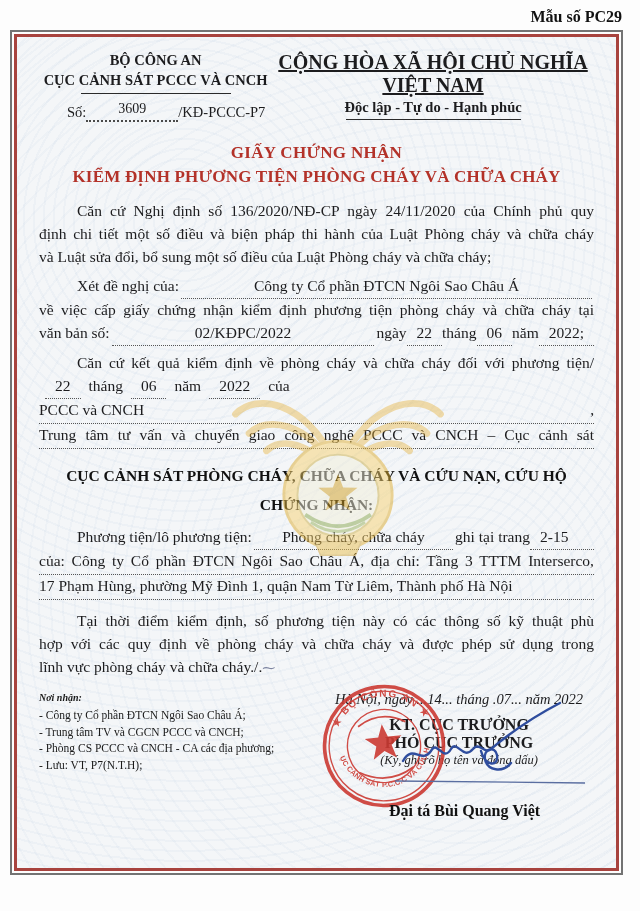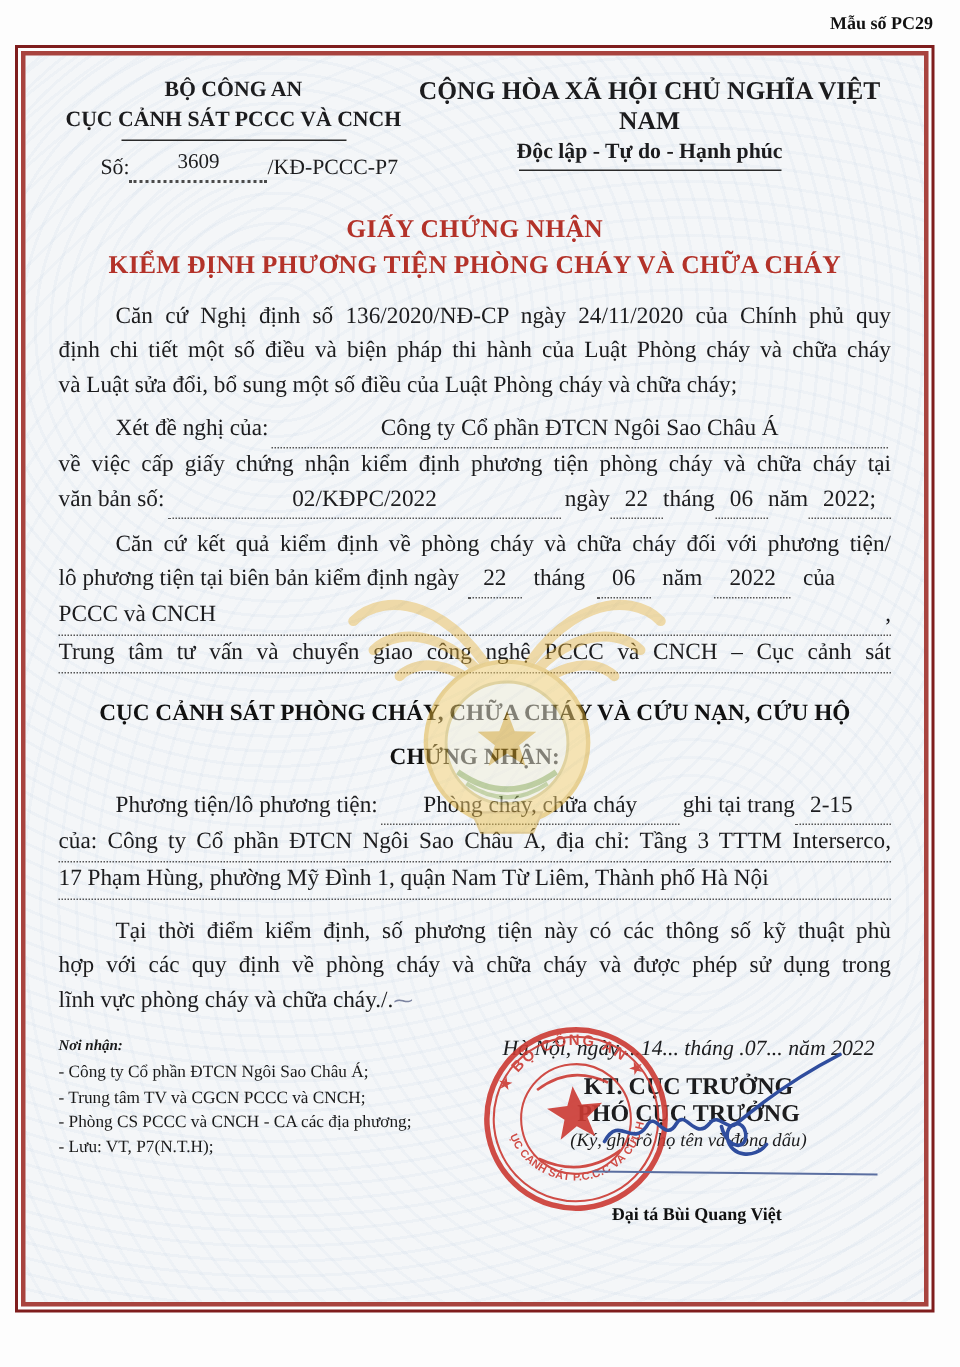--- a/index.html
+++ b/index.html
@@ -6,44 +6,44 @@
   .page{
     position:relative;
     width:640px;height:911px;
     background:#fdfdfd;
     font-family:"Liberation Serif","DejaVu Serif",serif;
     color:#1c1c1e;
     overflow:hidden;
   }
   .form-no{
     position:absolute;top:8px;right:18px;
-    font-weight:bold;font-size:12px;color:#111;
+    font-weight:bold;font-size:16px;color:#111;
   }
   .cert{
     position:absolute;left:10px;top:30px;width:613px;height:845px;
-    border:2px solid #7f1d1d;
+    border:2px solid #737373;
     padding:2px;box-sizing:border-box;
   }
   .cert-inner{
     position:relative;height:100%;box-sizing:border-box;
     border:3px solid #a8433e;
     padding:12px 22px 0 22px;
     background:
       repeating-radial-gradient(circle at 28% 22%, rgba(173,195,220,0.10) 0 2px, transparent 2px 10px),
       repeating-radial-gradient(circle at 74% 68%, rgba(173,195,220,0.09) 0 2px, transparent 2px 12px),
       #f4f6f8;
     overflow:hidden;
   }
   
   .watermark{position:absolute;left:205px;top:330px;width:232px;height:212px;opacity:.5;pointer-events:none;}
   
   .hdr{display:flex;margin-top:2px;}
   .hdr-left{width:42%;text-align:center;font-weight:bold;font-size:14.5px;line-height:1.35;}
   .hdr-right{width:58%;text-align:center;font-weight:bold;}
-  .hdr-right .l1{font-size:17px;}
+  .hdr-right .l1{font-size:20px;text-decoration:underline;}
   .hdr-right .l2{font-size:14.5px;margin-top:2px;}
   .rule{border-bottom:1.5px solid #2a2a2a;margin:3px auto 0;}
   .rule.w150{width:150px;}
   .rule.w175{width:175px;}
   .doc-no{font-weight:normal;font-size:14.5px;margin-top:9px;text-align:left;padding-left:28px;}
   .dotfield{display:inline-block;min-width:92px;border-bottom:2px dotted #4a4a4a;text-align:center;line-height:1;}
   .doc-no .num{position:relative;top:-4px;font-size:14px;}
   
   .title{margin-top:18px;text-align:center;font-weight:bold;color:#b33229;line-height:1.45;}
   .title .t1{font-size:17px;letter-spacing:.3px;}
@@ -68,21 +68,21 @@
   .recipients .cap{font-weight:bold;font-style:italic;font-size:10px;margin-bottom:2px;}
   .sign-block{flex:1;text-align:center;}
   .sign-block .date{font-style:italic;font-size:14.5px;}
   .sign-block .st1{font-weight:bold;font-size:16px;margin-top:8px;}
   .sign-block .st2{font-weight:bold;font-size:16px;}
   .sign-block .note{font-style:italic;font-size:12.5px;margin-top:1px;}
   .pen-mark{color:#7c84a0;font-size:13px;}
   
   .stamp{position:absolute;left:303px;top:645px;width:128px;height:128px;transform:rotate(-6deg);opacity:.9;}
   .signature{position:absolute;left:368px;top:658px;width:205px;height:100px;}
-  .signer-name{position:absolute;left:330px;top:765px;width:235px;text-align:center;font-weight:bold;font-size:12px;color:#111;}
+  .signer-name{position:absolute;left:330px;top:765px;width:235px;text-align:center;font-weight:bold;font-size:16px;color:#111;}
 </style>
 </head>
 <body>
 
 <div class="page">
 
   <div class="form-no">Mẫu số PC29</div>
 
   <div class="cert">
     <div class="cert-inner">
@@ -148,21 +148,20 @@
           <span>tháng</span>
           <span class="fv">06</span>
           <span>năm</span>
           <span class="fv">2022;</span>
         </div>
       </div>
 
       <div class="body-txt it mt6">
         <div class="line spread"><span class="indent"></span><span>Căn cứ kết quả kiểm định về phòng cháy và chữa cháy đối với phương tiện/</span></div>
         <div class="line flexline">
-          <span>lô phương tiện tại biên bản kiểm định ngày</span>
           <span class="fv" style="margin-left:6px">22</span>
           <span style="margin-left:8px">tháng</span>
           <span class="fv" style="margin-left:8px">06</span>
           <span style="margin-left:8px">năm</span>
           <span class="fv" style="margin-left:8px">2022</span>
           <span style="margin-left:8px">của</span>
         </div>
         <div class="line u-dot flexline">
           <span>PCCC và CNCH</span>
           <span style="flex:1"></span>

